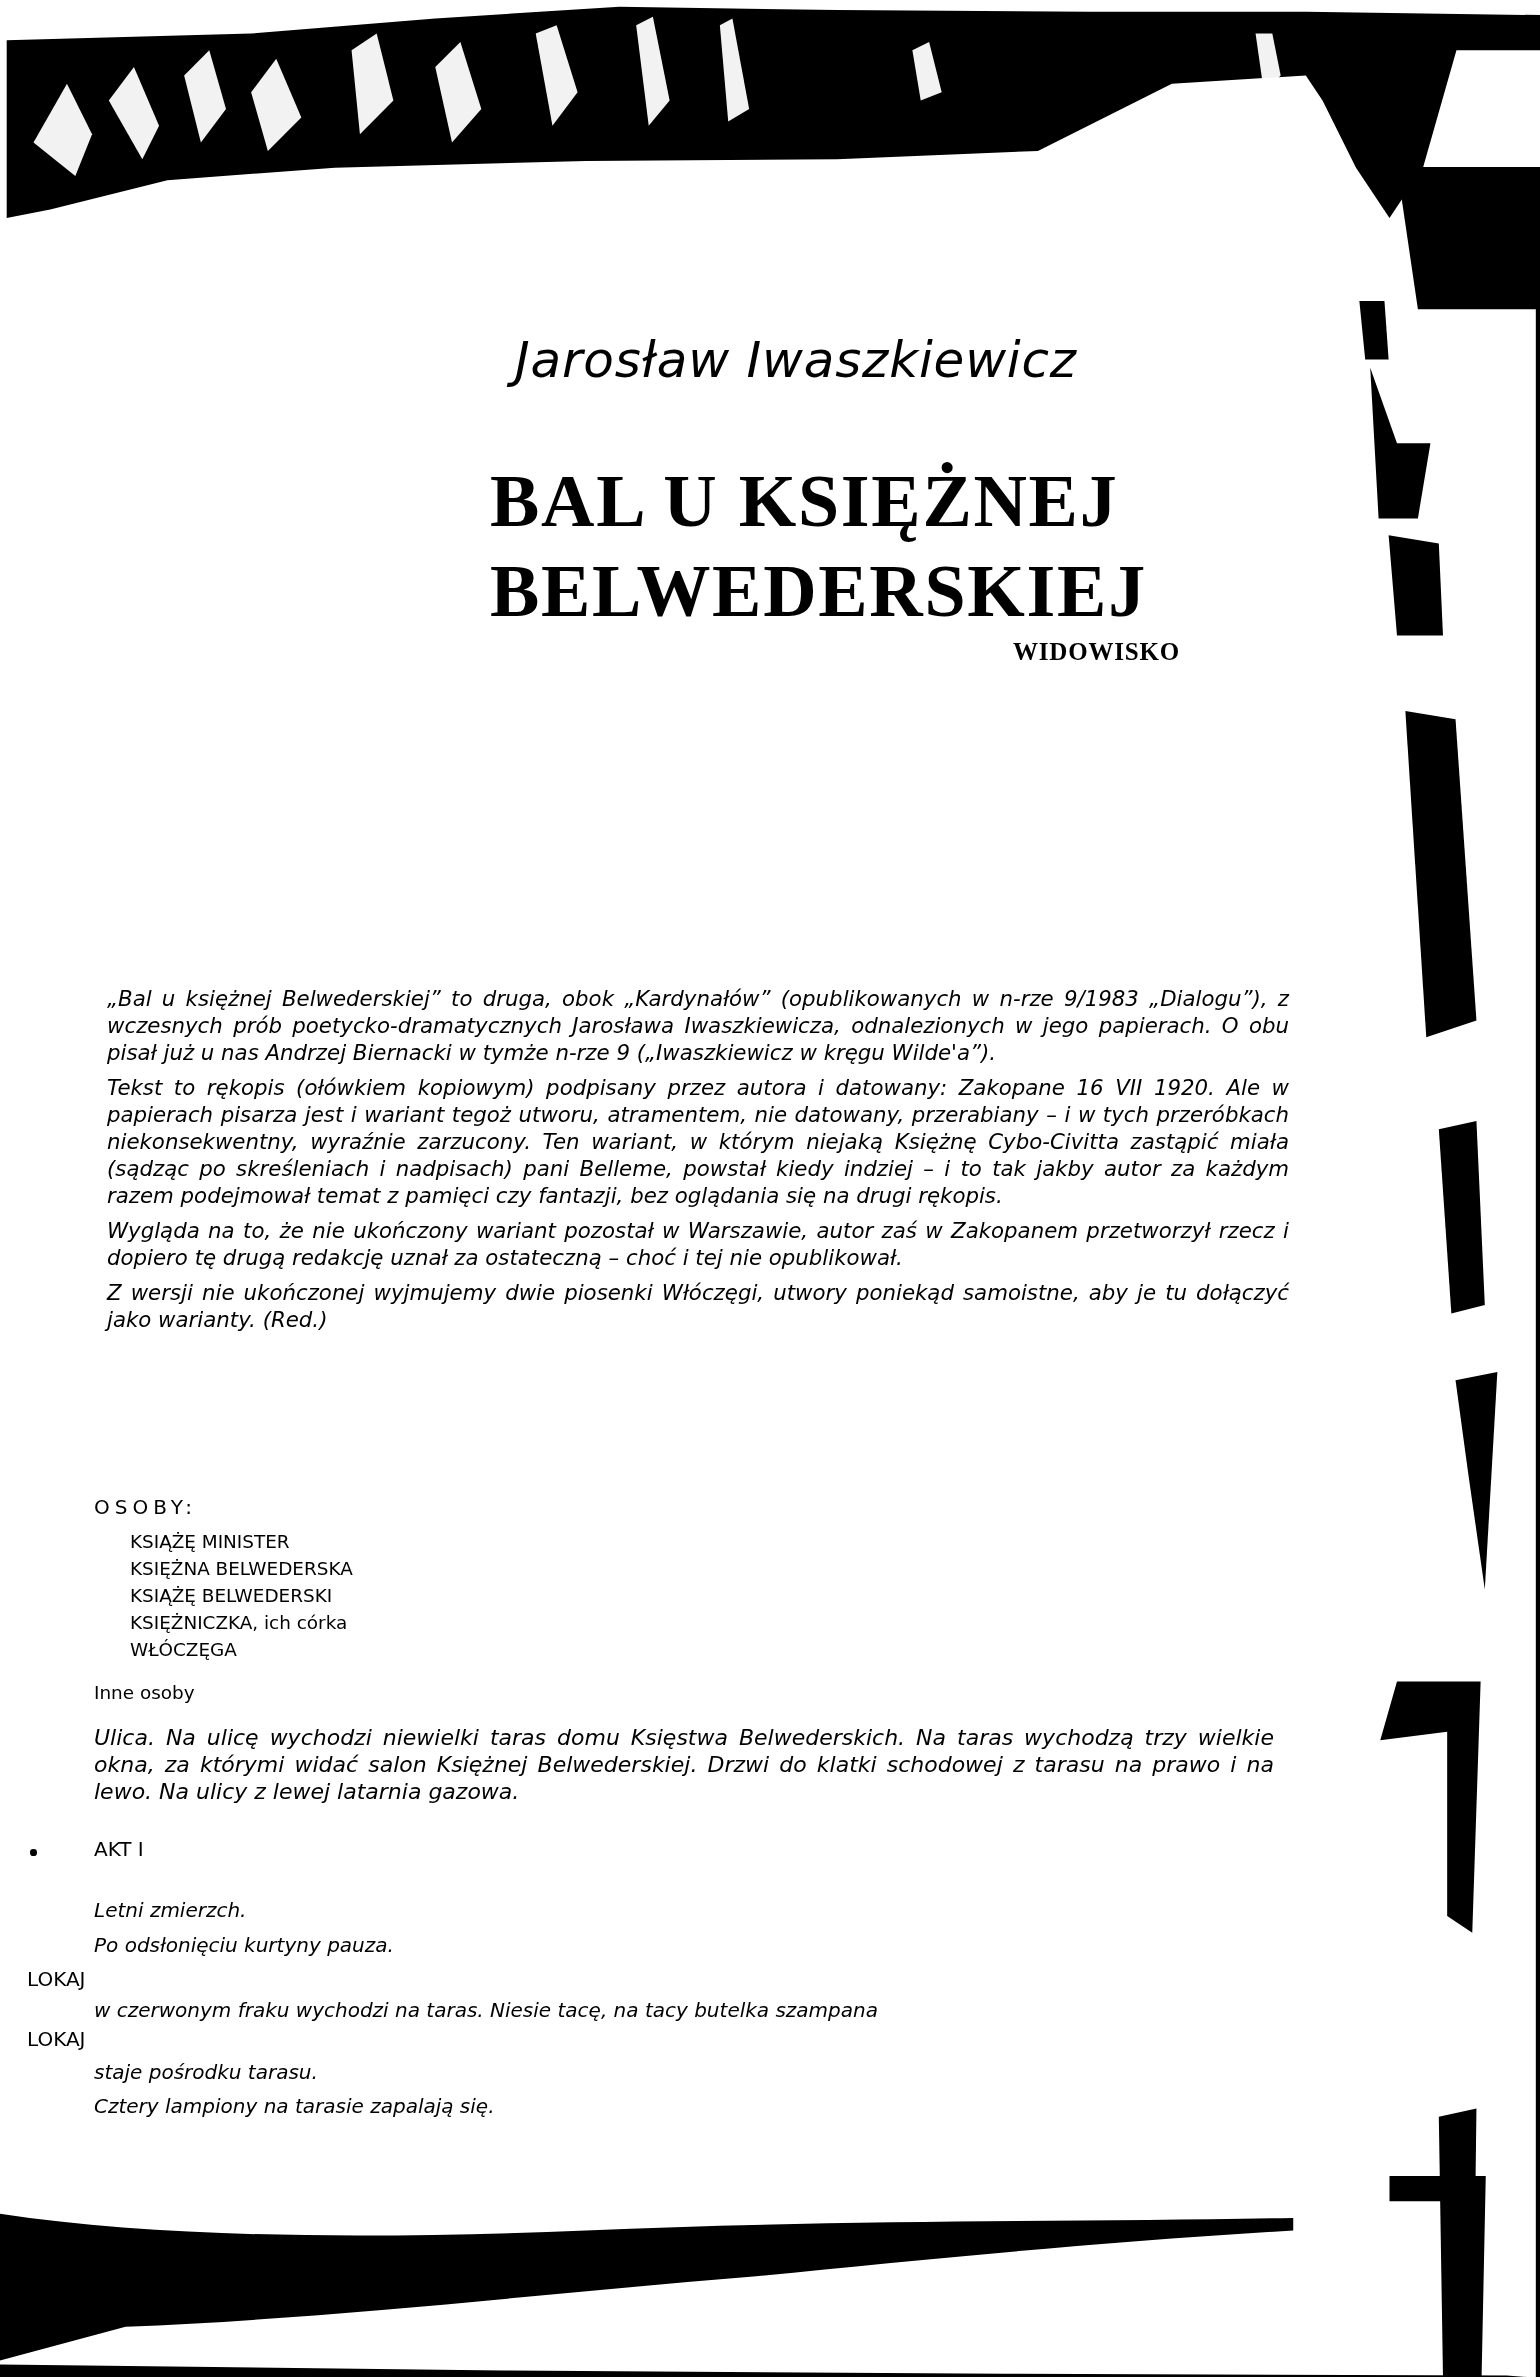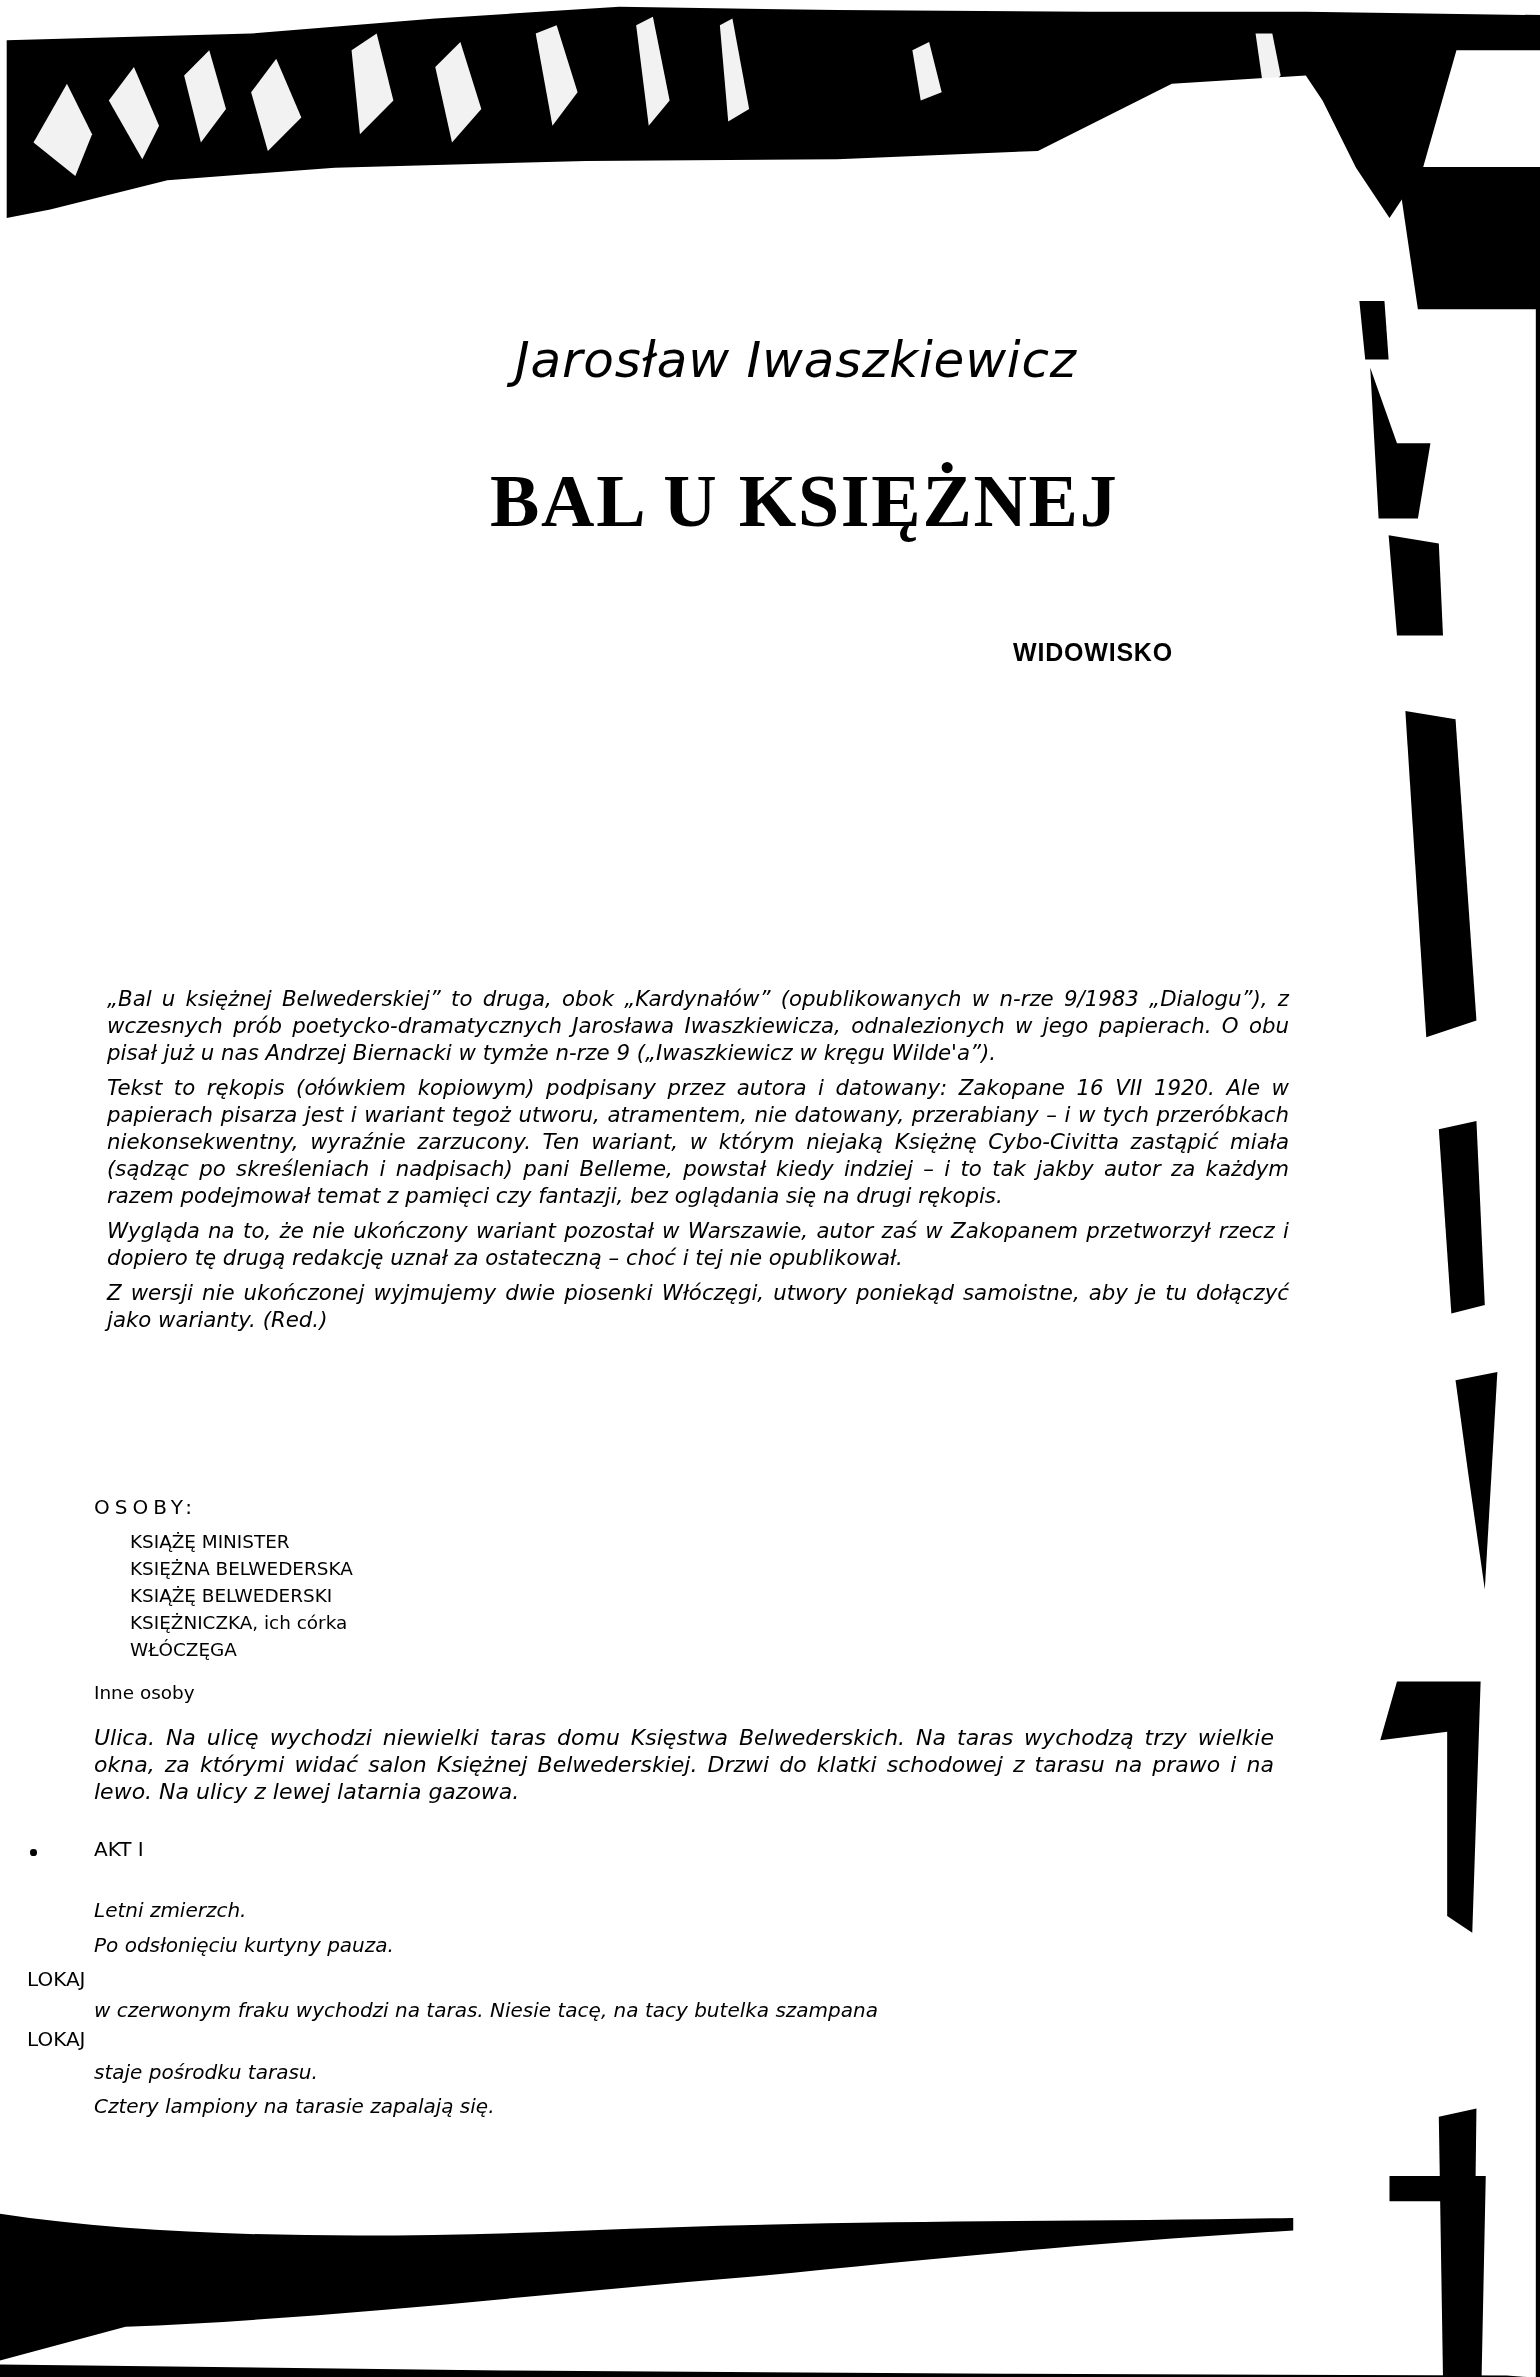--- a/index.html
+++ b/index.html
@@ -41,21 +41,21 @@
       font-family: "Liberation Serif", serif;
       font-weight: bold;
       font-size: 74px;
       line-height: 90px;
       letter-spacing: 1.7px;
       transform: scaleX(1.0);
     }
     .subtitle {
       position: absolute;
       left: 1013px; top: 638px;
-      font-family: Liberation Sans, sans-serif;
+      font-family: Liberation Serif, serif;
       font-weight: bold;
       font-size: 25px;
       letter-spacing: 0.8px;
     }
 
     .note {
       position: absolute;
       left: 99px; top: 977px;
       width: 1198px;
       font-family: "DejaVu Sans", sans-serif;
@@ -149,20 +149,21 @@
 
 <svg class="scan-artifact bottom-band" viewBox="0 0 1841 241" preserveAspectRatio="none">
   <path d="M0,45 C200,75 450,75 700,65 C1000,52 1300,55 1545,50 L1545,65 C1300,80 1100,100 900,120 C650,140 400,170 150,180 L0,220 Z" fill="#000"></path>
   <path d="M0,225 L600,232 L1200,236 L1800,238 L1841,241 L0,241 Z" fill="#000"></path>
   <path d="M1660,0 L1775,0 L1770,241 L1755,241 L1760,30 L1660,30 Z" fill="#000"></path>
 </svg>
 
 <div class="author">Jarosław Iwaszkiewicz</div>
 <div class="title">
   <div>BAL U KSIĘŻNEJ</div>
+  <div>BELWEDERSKIEJ</div>
 </div>
 <div class="subtitle">WIDOWISKO</div>
 
 <div class="note">
   <p>„Bal u księżnej Belwederskiej” to druga, obok „Kardynałów” (opublikowanych w n-rze 9/1983 „Dialogu”), z wczesnych prób poetycko-dramatycznych Jarosława Iwaszkiewicza, odnalezionych w jego papierach. O obu pisał już u nas Andrzej Biernacki w tymże n-rze 9 („Iwaszkiewicz w kręgu Wilde'a”).</p>
   <p>Tekst to rękopis (ołówkiem kopiowym) podpisany przez autora i datowany: Zakopane 16 VII 1920. Ale w papierach pisarza jest i wariant tegoż utworu, atramentem, nie datowany, przerabiany – i w tych przeróbkach niekonsekwentny, wyraźnie zarzucony. Ten wariant, w którym niejaką Księżnę Cybo-Civitta zastąpić miała (sądząc po skreśleniach i nadpisach) pani Belleme, powstał kiedy indziej – i to tak jakby autor za każdym razem podejmował temat z pamięci czy fantazji, bez oglądania się na drugi rękopis.</p>
   <p>Wygląda na to, że nie ukończony wariant pozostał w Warszawie, autor zaś w Zakopanem przetworzył rzecz i dopiero tę drugą redakcję uznał za ostateczną – choć i tej nie opublikował.</p>
   <p>Z wersji nie ukończonej wyjmujemy dwie piosenki Włóczęgi, utwory poniekąd samoistne, aby je tu dołączyć jako warianty. (Red.)</p>
 </div>
 

